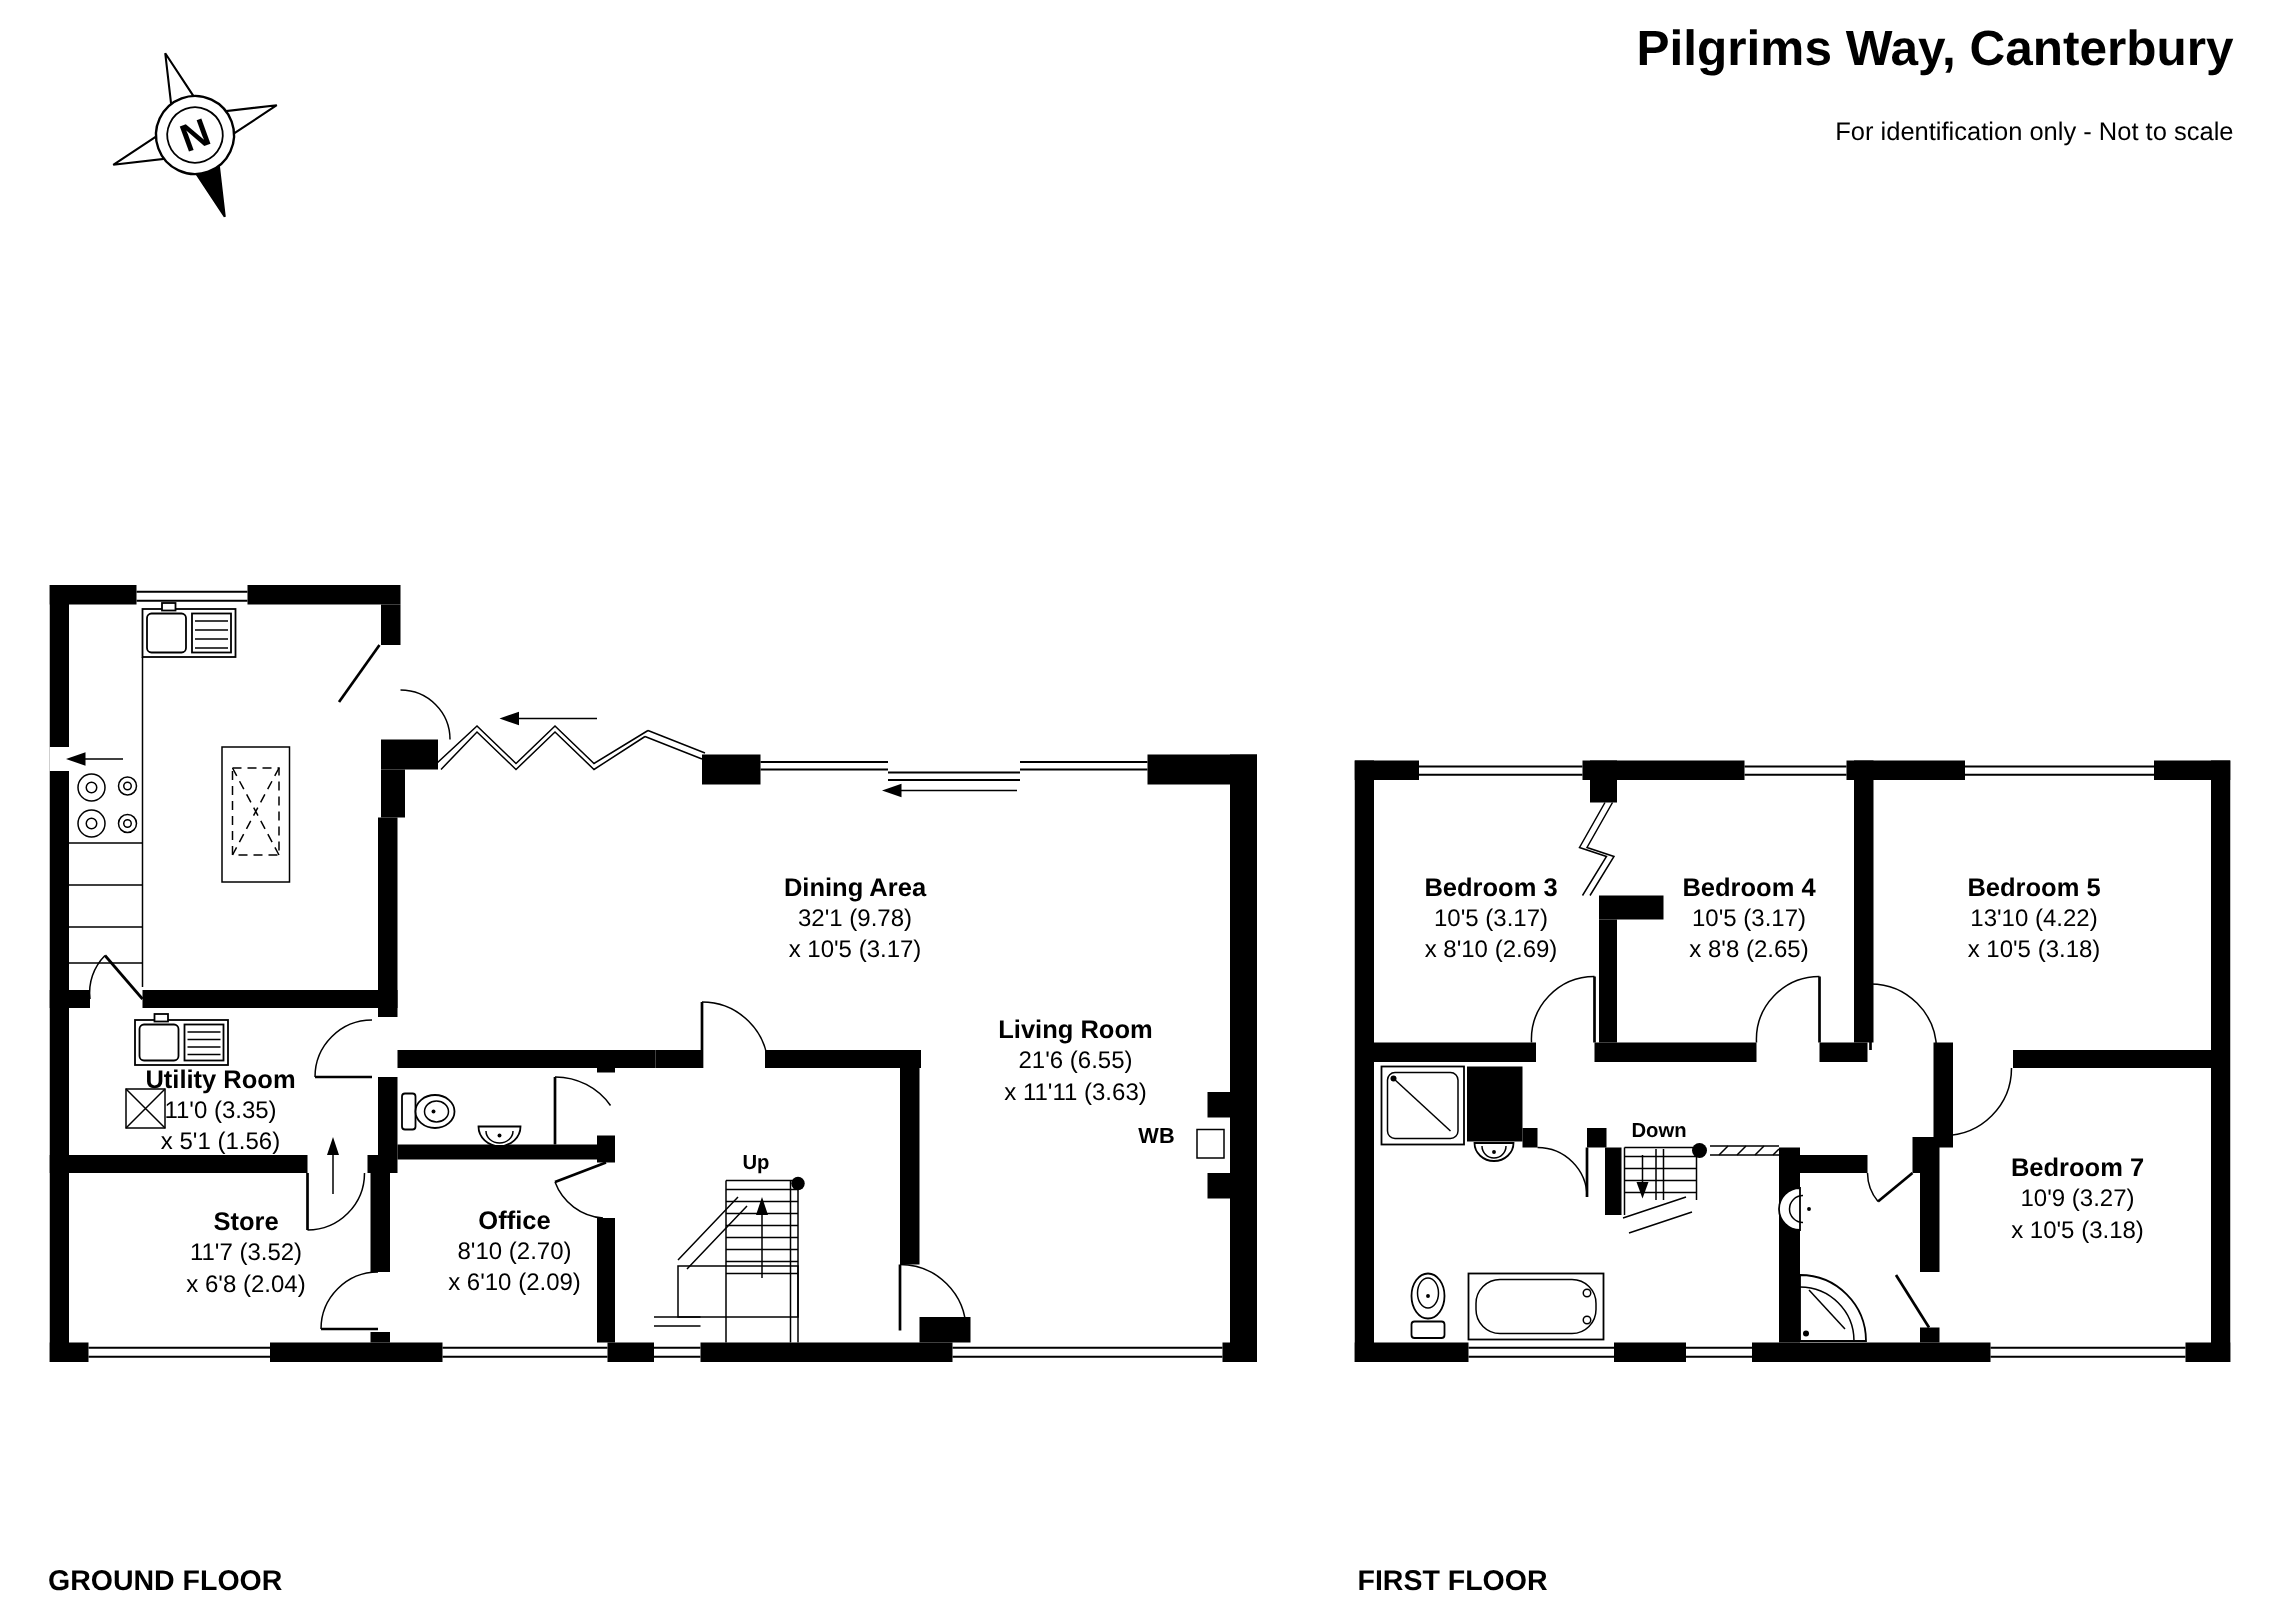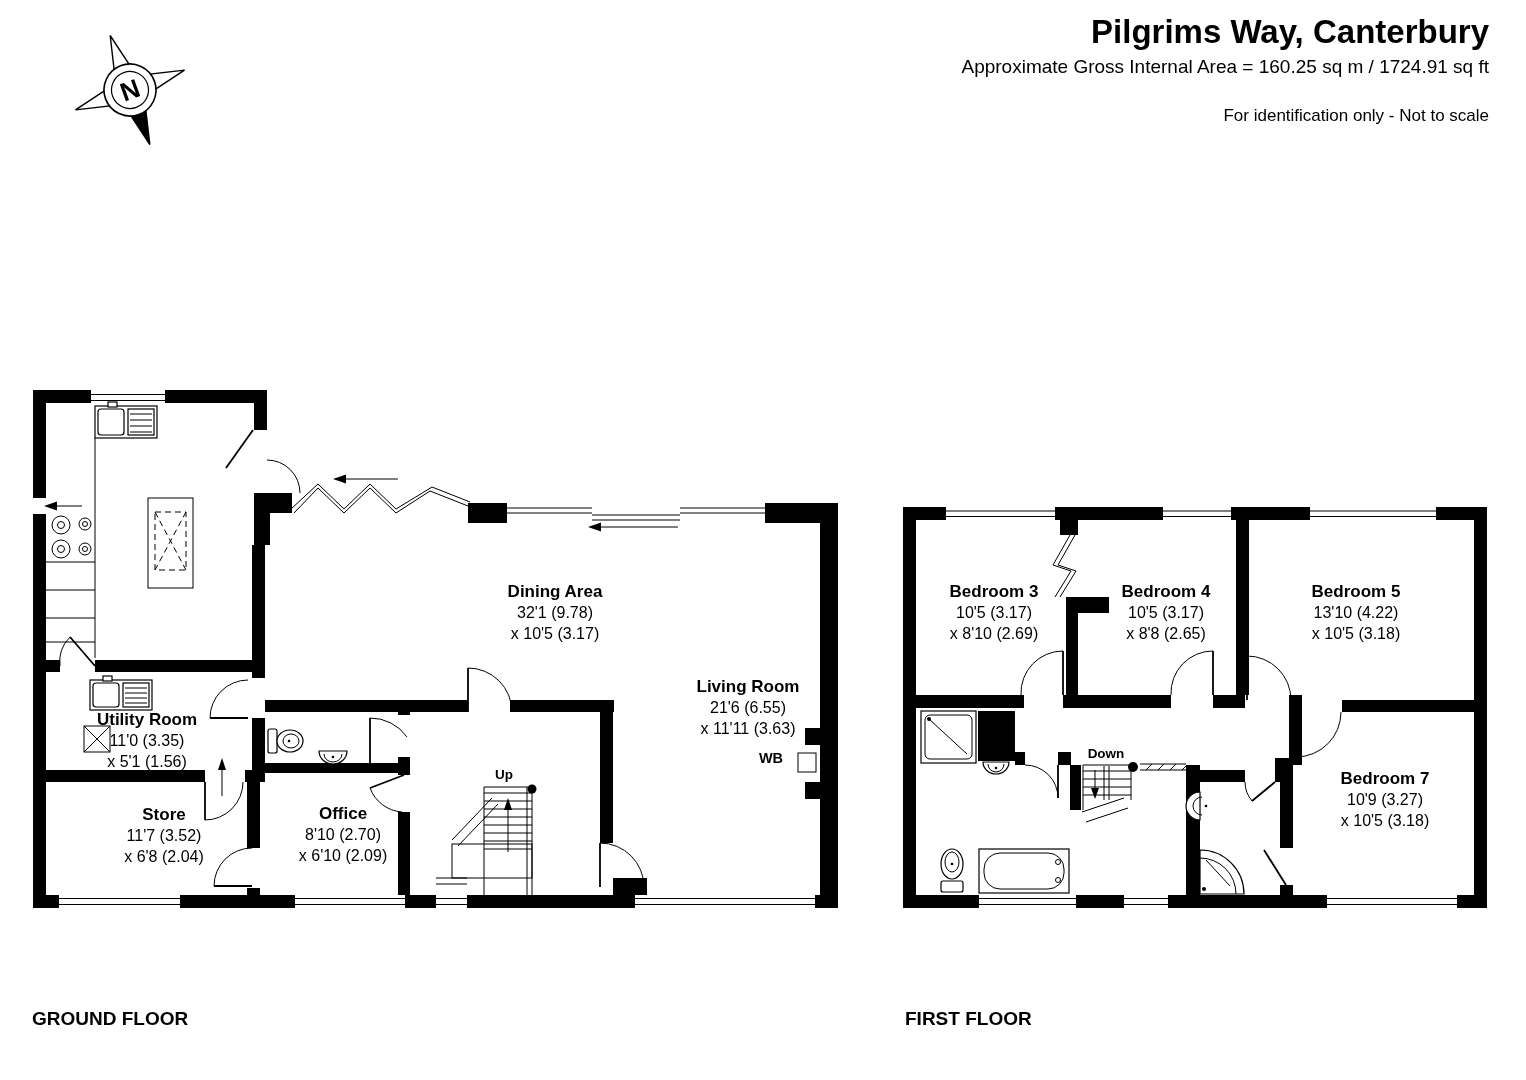--- a/index.html
+++ b/index.html
@@ -2,21 +2,21 @@
 <html><head>
 <meta charset="utf-8">
 <style>
   html,body{margin:0;padding:0;background:#ffffff;}
   .page{position:relative;width:1526px;height:1076px;background:#fff;
         font-family:"Liberation Sans", sans-serif;color:#000;overflow:hidden;}
   .hdr{position:absolute;top:14px;right:37px;text-align:right;}
   .hdr .title{font-size:33px;font-weight:bold;letter-spacing:0px;line-height:36px;}
   .hdr .sub{font-size:19px;margin-top:6px;}
   .hdr .note{font-size:17px;margin-top:28px;}
-  .floor-title{position:absolute;font-size:19px;font-weight:bold;}
+  .floor-title{position:absolute;font-size:19px;font-weight:bold;margin-top:36px;}
   .room-label{position:absolute;width:160px;text-align:center;line-height:21px;}
   .room-label .rname{display:block;font-size:17px;font-weight:bold;}
   .room-label .rdim{display:block;font-size:16px;}
   .mini-label{position:absolute;text-align:center;font-weight:bold;font-size:13.5px;}
   svg{position:absolute;}
   .wall{fill:#000;stroke:none;}
   .thin{fill:none;stroke:#000;stroke-width:1.2;}
   .thin2{fill:none;stroke:#000;stroke-width:1;}
   .arc{fill:none;stroke:#000;stroke-width:1;}
   .leaf{fill:none;stroke:#000;stroke-width:1.8;}
@@ -25,21 +25,20 @@
   .dash{fill:none;stroke:#000;stroke-width:1;stroke-dasharray:6 4;}
   .blk{fill:#000;}
 </style>
 </head>
 <body>
 
 <div class="page">
 
   <div class="hdr">
     <div class="title">Pilgrims Way, Canterbury</div>
-    <div class="sub">Approximate Gross Internal Area = 160.25 sq m / 1724.91 sq ft</div>
     <div class="note">For identification only - Not to scale</div>
   </div>
 
   <svg style="left:58px;top:12px" width="145" height="145" viewBox="0 0 145 145">
     <g transform="translate(72,78) rotate(-20)">
       <polygon points="0,-58 -10,-16 10,-16" fill="#fff" stroke="#000" stroke-width="1.4"></polygon>
       <polygon points="58,0 16,-10 16,10" fill="#fff" stroke="#000" stroke-width="1.4"></polygon>
       <polygon points="-58,0 -16,-10 -16,10" fill="#fff" stroke="#000" stroke-width="1.4"></polygon>
       <polygon points="0,58 -10,16 10,16" fill="#000" stroke="#000" stroke-width="1.4"></polygon>
       <circle cx="0" cy="0" r="26" fill="#fff" stroke="#000" stroke-width="1.6"></circle>
@@ -365,26 +364,26 @@
   <div class="room-label" style="left:84px;top:804px">
     <span class="rname">Store</span>
     <span class="rdim">11'7 (3.52)</span>
     <span class="rdim">x 6'8 (2.04)</span>
   </div>
   <div class="room-label" style="left:263px;top:803px">
     <span class="rname">Office</span>
     <span class="rdim">8'10 (2.70)</span>
     <span class="rdim">x 6'10 (2.09)</span>
   </div>
-  <div class="room-label" style="left:475px;top:581px">
+  <div class="room-label" style="left:490px;top:581px">
     <span class="rname">Dining Area</span>
     <span class="rdim">32'1 (9.78)</span>
     <span class="rdim">x 10'5 (3.17)</span>
   </div>
-  <div class="room-label" style="left:668px;top:676px">
+  <div class="room-label" style="left:637px;top:676px">
     <span class="rname">Living Room</span>
     <span class="rdim">21'6 (6.55)</span>
     <span class="rdim">x 11'11 (3.63)</span>
   </div>
   <div class="mini-label" style="left:482px;top:767px;width:44px">Up</div>
   <div class="mini-label" style="left:751px;top:750px;width:40px;font-size:14.5px">WB</div>
 
   <div class="room-label" style="left:914px;top:581px">
     <span class="rname">Bedroom 3</span>
     <span class="rdim">10'5 (3.17)</span>

